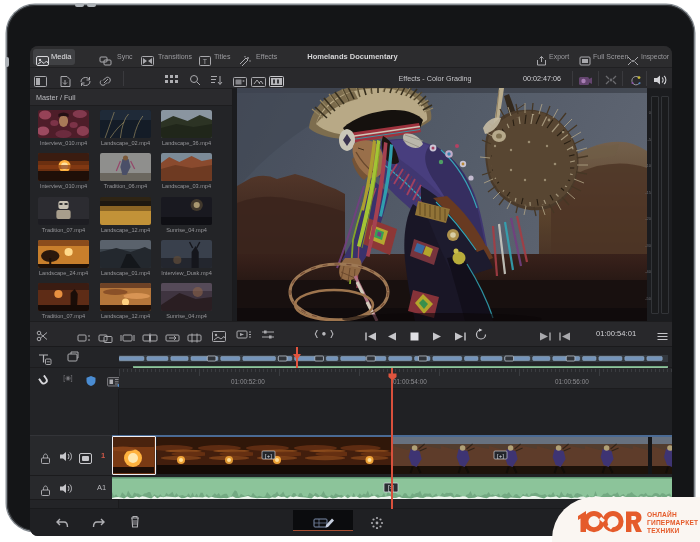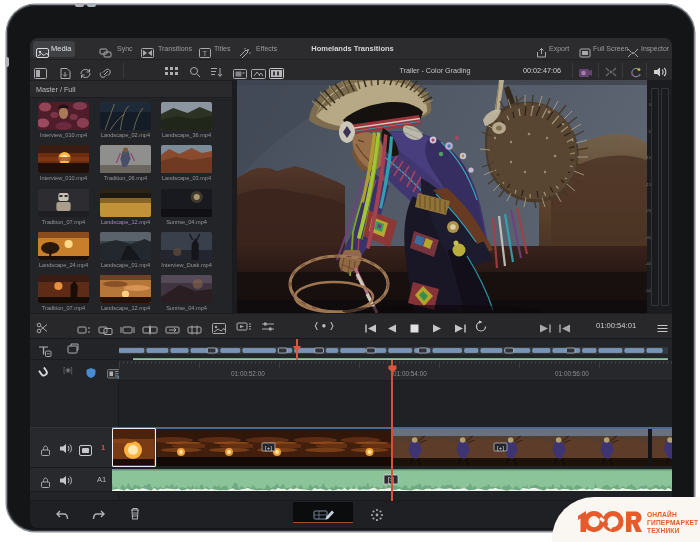--- a/index.html
+++ b/index.html
@@ -1,18 +1,18 @@
 <!DOCTYPE html>
 <html><head><meta charset="utf-8"><style>
 * { margin:0; padding:0; box-sizing:border-box; }
 html,body { width:700px; height:542px; background:#ffffff; font-family:"Liberation Sans",sans-serif; overflow:hidden; }
 .abs { position:absolute; }
 #page { position:relative; width:700px; height:542px; background:#fff; }
 #ipad { position:absolute; left:7px; top:5px; width:687px; height:526px; border-radius:28px; background:#141517; box-shadow: 0 0 0 1.5px #878d93, inset 0 0 0 1px #35373a; }
-#screen { position:absolute; left:30px; top:38px; width:642px; height:490px; border-radius:8px; background:#232428; overflow:hidden; }
+#screen { position:absolute; left:30px; top:46px; width:642px; height:490px; border-radius:8px; background:#232428; overflow:hidden; }
 #screen > div { position:absolute; }
 </style></head><body>
 <div id="page">
 <div id="ipad"></div>
 <div class="abs" style="left:75px;top:2.5px;width:9px;height:4px;background:#aeb3b8;border-radius:2px;"></div>
 <div class="abs" style="left:87px;top:2.5px;width:9px;height:4px;background:#aeb3b8;border-radius:2px;"></div>
 <div class="abs" style="left:4.5px;top:57px;width:4px;height:10px;background:#aeb3b8;border-radius:2px;"></div>
 <div id="screen">
 
 <div class="" style="left:0px;top:0px;width:642px;height:22px;background:#2c2c2e;border-bottom:1px solid #202022;"></div>
@@ -38,21 +38,21 @@
           <text x="6" y="7.5" font-size="7" fill="#a9a9ad" text-anchor="middle" font-family="Liberation Sans">T</text>
         </svg></div>
 <div class="" style="left:184px;top:6px;width:20px;height:10px;font-size:7px;color:#9b9b9f;line-height:10px;">Titles</div>
 <div class="" style="left:208px;top:6px;width:13px;height:10px;"><svg width="13" height="10" viewBox="0 0 13 10">
           <path d="M2,8 L8,2 M8,2 L10,4 L4,10" stroke="#a9a9ad" fill="none" stroke-width="1"></path>
           <circle cx="10" cy="2" r="0.9" fill="#a9a9ad"></circle>
           <circle cx="12" cy="5" r="0.7" fill="#a9a9ad"></circle>
           <circle cx="7" cy="0.8" r="0.7" fill="#a9a9ad"></circle>
         </svg></div>
 <div class="" style="left:226px;top:6px;width:26px;height:10px;font-size:7px;color:#9b9b9f;line-height:10px;">Effects</div>
-<div class="" style="left:275px;top:5px;width:95px;height:11px;font-size:7.5px;color:#d6d6d8;line-height:11px;text-align:center;font-weight:bold;">Homelands Transitions</div>
+<div class="" style="left:275px;top:5px;width:95px;height:11px;font-size:7.5px;color:#d6d6d8;line-height:11px;text-align:center;font-weight:bold;">Homelands Documentary</div>
 <div class="" style="left:506px;top:6px;width:11px;height:10px;"><svg width="11" height="10" viewBox="0 0 11 10">
           <path d="M5.5,0.5 L5.5,6 M3.5,2.5 L5.5,0.5 L7.5,2.5" stroke="#a9a9ad" fill="none" stroke-width="1"></path>
           <path d="M1.5,4 L1.5,9 L9.5,9 L9.5,4" stroke="#a9a9ad" fill="none" stroke-width="1"></path>
         </svg></div>
 <div class="" style="left:519px;top:6px;width:26px;height:10px;font-size:7px;color:#9b9b9f;line-height:10px;">Export</div>
 <div class="" style="left:549px;top:6px;width:12px;height:10px;"><svg width="12" height="10" viewBox="0 0 12 10">
           <rect x="1" y="1" width="10" height="8" rx="1" stroke="#a9a9ad" fill="none" stroke-width="1"></rect>
           <rect x="3" y="3" width="6" height="4" fill="#a9a9ad"></rect>
         </svg></div>
 <div class="" style="left:563px;top:6px;width:38px;height:10px;font-size:7px;color:#9b9b9f;line-height:10px;">Full Screen</div>
@@ -103,21 +103,21 @@
 <div class="" style="left:221px;top:27px;width:15px;height:10px;"><svg width="15" height="10" viewBox="0 0 15 10">
           <rect x="0.5" y="0.5" width="14" height="9" rx="1" stroke="#a9a9ad" fill="none" stroke-width="1"></rect>
           <path d="M3,7 L6,3 L9,7 M8,6 L10,4 L12,7" stroke="#a9a9ad" fill="none" stroke-width="1"></path>
         </svg></div>
 <div class="" style="left:239px;top:27px;width:15px;height:11px;"><svg width="15" height="11" viewBox="0 0 15 11">
           <rect x="0.5" y="0.5" width="14" height="10" rx="1" stroke="#c8c8cc" fill="none" stroke-width="1"></rect>
           <rect x="2" y="2" width="11" height="7" fill="#b8b8bc"></rect>
           <rect x="4" y="3.5" width="2" height="4" fill="#3a3a3e"></rect>
           <rect x="8" y="3.5" width="2" height="4" fill="#3a3a3e"></rect>
         </svg></div>
-<div class="" style="left:350px;top:27px;width:110px;height:11px;font-size:7.2px;color:#c4c4c8;line-height:11px;text-align:center;">Trailer - Color Grading</div>
+<div class="" style="left:350px;top:27px;width:110px;height:11px;font-size:7.2px;color:#c4c4c8;line-height:11px;text-align:center;">Effects - Color Grading</div>
 <div class="" style="left:493px;top:27px;width:44px;height:11px;font-size:7.2px;color:#d0d0d4;line-height:11px;">00:02:47:06</div>
 <div class="" style="left:542px;top:25px;width:1px;height:15px;background:#3a3a3e;"></div>
 <div class="" style="left:548px;top:26px;width:16px;height:12px;"><svg width="16" height="12" viewBox="0 0 16 12">
           <rect x="1" y="3" width="10" height="8" rx="1.5" fill="#64456f"></rect>
           <circle cx="5.5" cy="7" r="2.2" fill="#a87eb4"></circle>
           <path d="M11,5 L14,3.5 L14,10 L11,8.5 Z" fill="#64456f"></path>
         </svg></div>
 <div class="" style="left:568px;top:25px;width:1px;height:15px;background:#3a3a3e;"></div>
 <div class="" style="left:574px;top:26px;width:14px;height:12px;"><svg width="14" height="12" viewBox="0 0 14 12">
           <path d="M2,2 L5,5 M12,2 L9,5 M2,10 L5,7 M12,10 L9,7" stroke="#6a6a6e" stroke-width="1.3" fill="none"></path>

